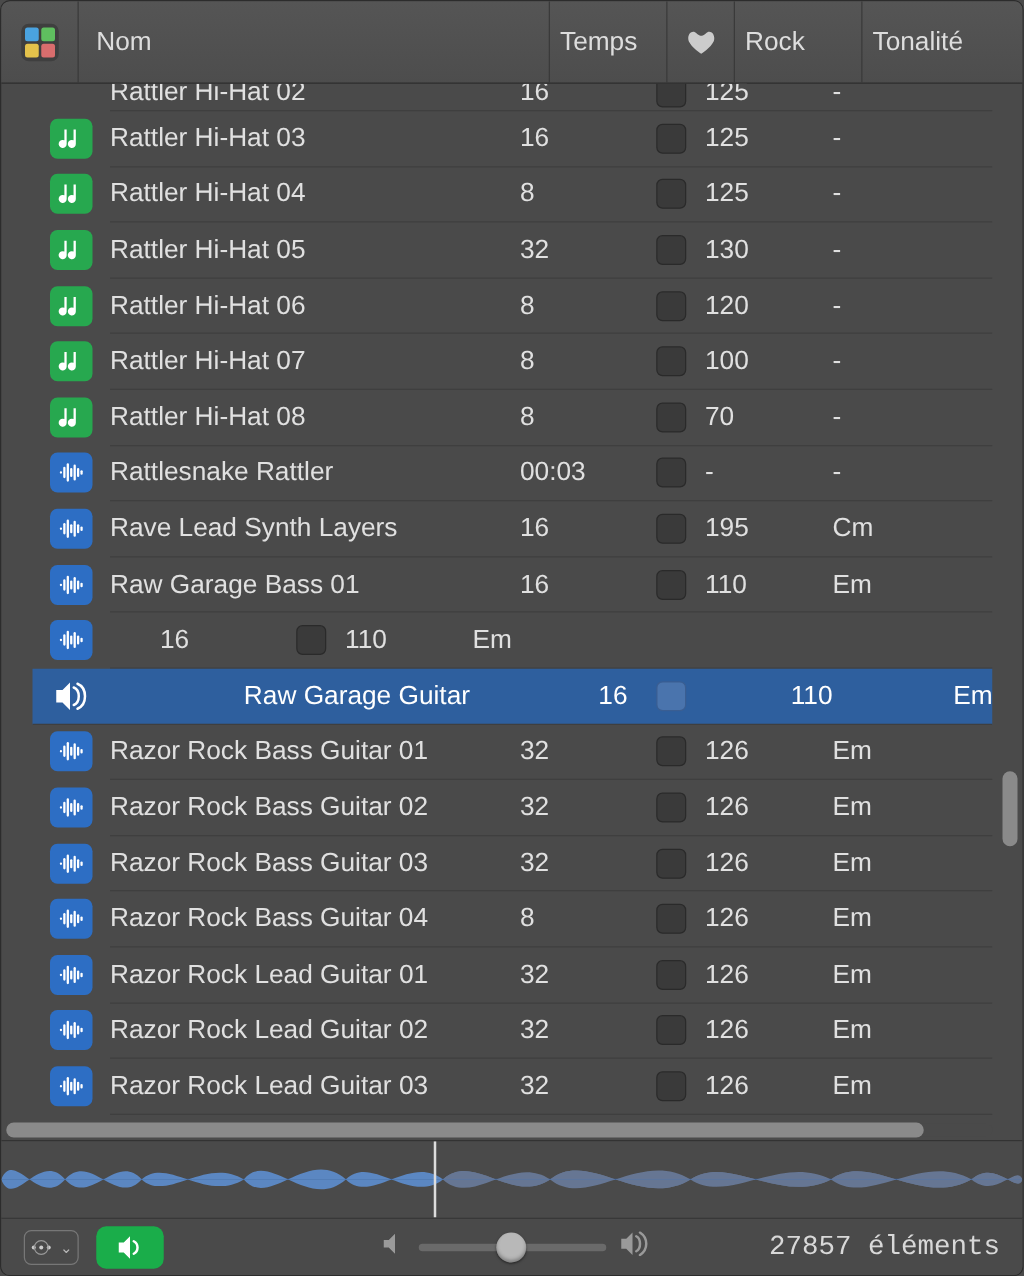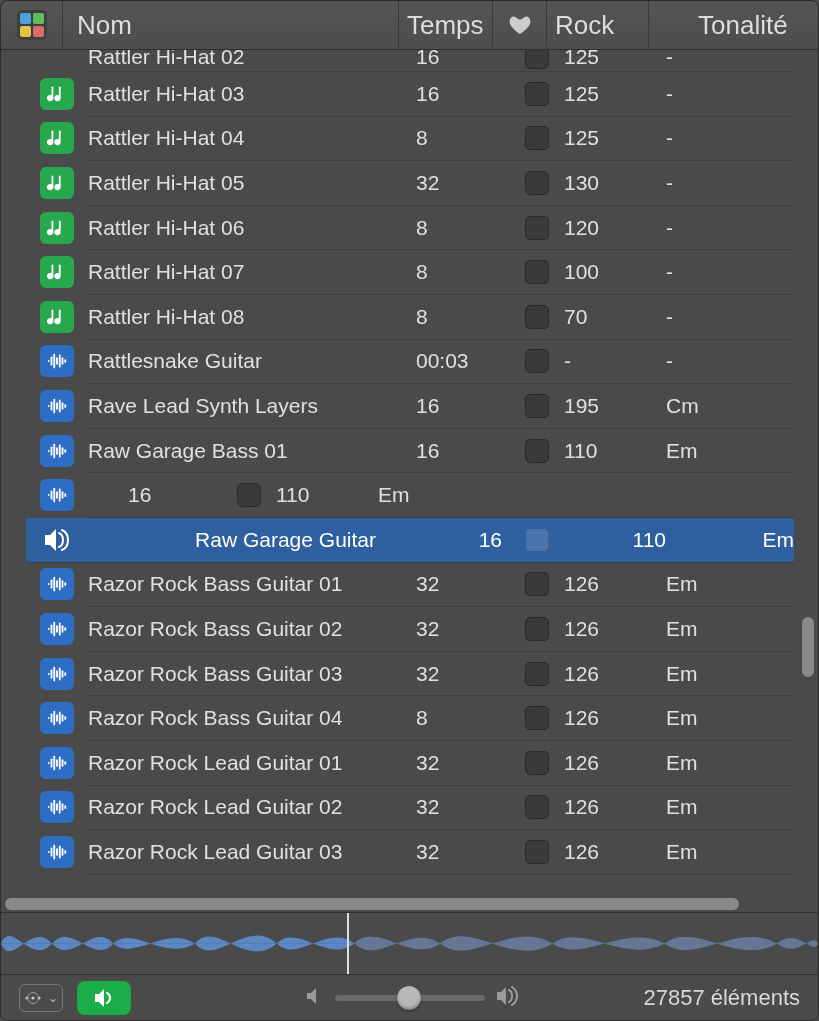--- a/index.html
+++ b/index.html
@@ -9,39 +9,39 @@
     display: flex; flex-direction: column;
     background: #4a4a4a;
     border: 1px solid #2c2c2c;
     border-radius: 8px;
     overflow: hidden;
     position: relative;
   }
   
   .header {
     display: flex; align-items: center;
-    height: 49px;
+    height: 66px;
     background: linear-gradient(#555, #4d4d4d);
     border-bottom: 1px solid #2e2e2e;
     color: #ddd;
-    font-size: 26px;
+    font-size: 21px;
     user-select: none;
   }
   .header .hcell {
     display: flex; align-items: center; height: 100%;
     padding: 0 8px;
     border-right: 1px solid #3a3a3a;
   }
   .header .hcell:last-child { border-right: none; }
   .header .hname { flex: 1; padding-left: 14px; }
   .header .hicon { width: 62px; justify-content: center; }
   .header .htemps { width: 94px; padding-right: 14px; justify-content: flex-start; }
   .header .hfav { width: 54px; justify-content: center; }
   .header .htempo { width: 102px; }
-  .header .hkey { width: 128px; margin-left: 41px; }
+  .header .hkey { width: 128px; }
   .browser-icon {
     width: 30px; height: 30px; border-radius: 6px;
     background: #3f3f3f;
     display: grid; grid-template-columns: 1fr 1fr; grid-template-rows: 1fr 1fr;
     gap: 2px; padding: 3px;
   }
   .browser-icon span { border-radius: 2px; }
   .bi1 { background:#4aa3e0; } .bi2{background:#5fbf5f;} .bi3{background:#e4c24b;} .bi4{background:#d96d6d;}
   
   .list {
@@ -115,21 +115,21 @@
     width:54px; height:34px; background:#1aad4a; border-radius:8px;
     display:flex; align-items:center; justify-content:center;
   }
   .play-btn svg { width:24px; height:20px; fill:#fff; }
   .vol-wrap { display:flex; align-items:center; gap:10px; margin-left:160px; }
   .vol-icon { color:#9a9a9a; }
   .slider {
     width: 150px; height: 6px; background:#6a6a6a; border-radius:3px; position:relative;
   }
   .slider .knob { position:absolute; top:-9px; left:62px; width:24px; height:24px; background:#b8b8b8; border-radius:50%; box-shadow: inset 0 -2px 3px rgba(0,0,0,.3), 0 1px 2px rgba(0,0,0,.5); }
-  .count { margin-left:auto; color:#d8d8d8; font-size:22px; }
+  .count { margin-left:auto; color:#d8d8d8; font-size:22px;font-family:Liberation Mono, monospace; }
   
   .vscroll {
     position:absolute; right:4px; top:56px; bottom:126px; width:14px;
   }
   .vscroll .vthumb { position:absolute; right:0; width:12px; height:60px; top:560px; background:#8a8a8a; border-radius:6px; }
   .heart { fill:#ccc; }
 </style>
 </head>
 <body>
 
@@ -278,21 +278,21 @@
                 <line x1="6" y1="8" x2="6" y2="16"></line>
                 <line x1="9" y1="5" x2="9" y2="19"></line>
                 <line x1="12" y1="9" x2="12" y2="15"></line>
                 <line x1="15" y1="6" x2="15" y2="18"></line>
                 <line x1="18" y1="9" x2="18" y2="15"></line>
                 <line x1="21" y1="11" x2="21" y2="13"></line>
               </g>
             </svg>
           </div>
         </div>
-        <div class="rname">Rattlesnake Guitar</div>
+        <div class="rname">Rattlesnake Rattler</div>
         <div class="rtemps">00:03</div>
         <div class="rfav">
           <div class="fav-box"></div>
         </div>
         <div class="rtempo">-</div>
         <div class="rkey">-</div>
       </div>
       <div class="row">
         <div class="ricon">
           <div class="loop-badge audio">

